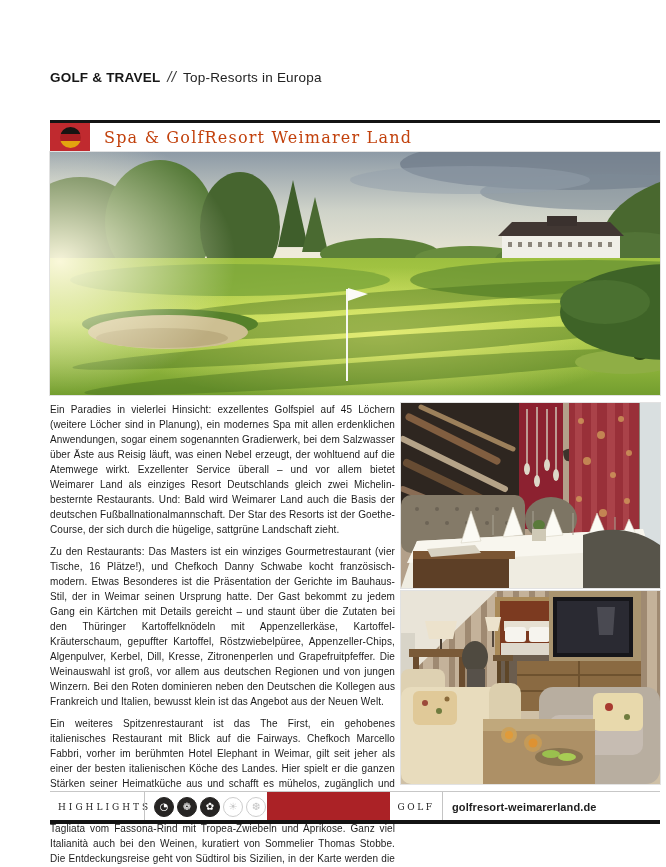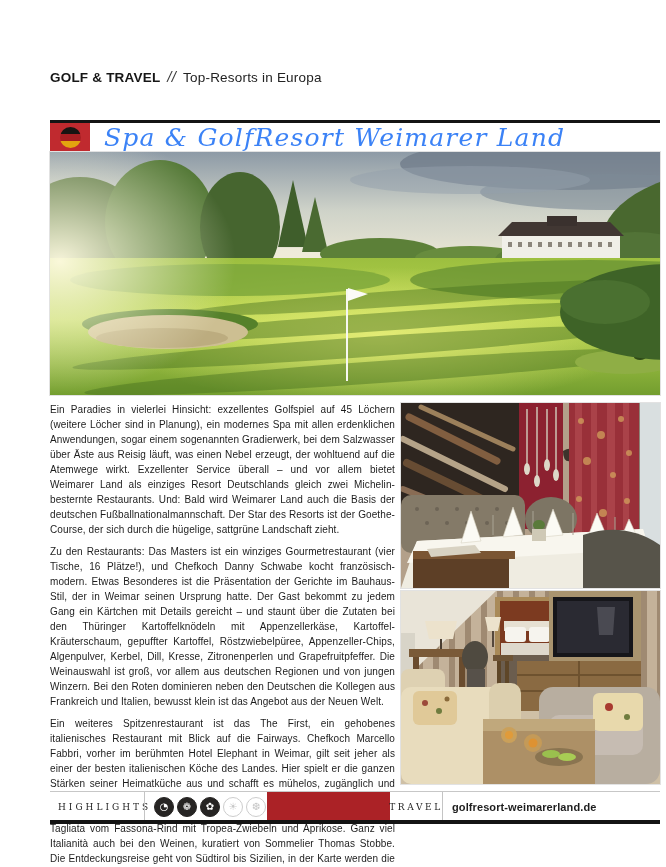--- a/index.html
+++ b/index.html
@@ -12,21 +12,21 @@
   .kicker .sep{font-weight:400;color:#3c3c3c;margin:0 7px;font-style:italic;font-size:15px;}
   .kicker .topic{font-weight:400;color:#222;}
 
   
   .title-rule{position:absolute;left:50px;top:90px;width:610px;height:3px;background:#141414;}
   .title-bar{position:absolute;left:50px;top:93px;width:610px;height:29px;display:flex;align-items:center;}
   .flag-box{width:40px;height:29px;background:#c02a2f;display:flex;align-items:center;justify-content:center;flex:0 0 auto;}
   .flag-circle{width:21px;height:21px;border-radius:50%;
     background:linear-gradient(#181412 0 34%, #a81e22 34% 66%, #e3a50f 66% 100%);}
   .article-title{margin-left:14px;font-family:"DejaVu Serif","Liberation Serif",serif;
-    font-size:25px;letter-spacing:1.2px;color:#3b82f6;font-style:italic;}
+    font-size:16px;letter-spacing:1.2px;color:#c2410c;}
 
   
   .photo{position:absolute;overflow:hidden;background:#9db36a;box-shadow:0 0 0 1px #e2e2e2;}
   .photo svg{display:block;}
   .hero{left:50px;top:122px;width:610px;height:243px;}
   .ph-rest{left:401px;top:373px;width:259px;height:185px;}
   .ph-room{left:401px;top:561px;width:259px;height:193px;}
 
   
   .copy{position:absolute;left:50px;top:372px;width:345px;}
@@ -349,21 +349,21 @@
           <span>☀</span>
         </span>
       <span class="hl-ic off">
           <span>❆</span>
         </span>
       <span class="hl-ic off">
           <span>€</span>
         </span>
     </div>
     <div class="hl-red"></div>
-    <div class="info-label">TRAVEL</div>
+    <div class="info-label">GOLF</div>
     <div class="vdiv"></div>
     <div class="info-url">golfresort-weimarerland.de</div>
   </div>
   <div class="hl-bottom-rule"></div>
 
   <div class="footer">
     <div>
       <span class="pageno">6</span><span>GolfMagazin</span>
     </div>
     <div>exzellentes.de</div>

